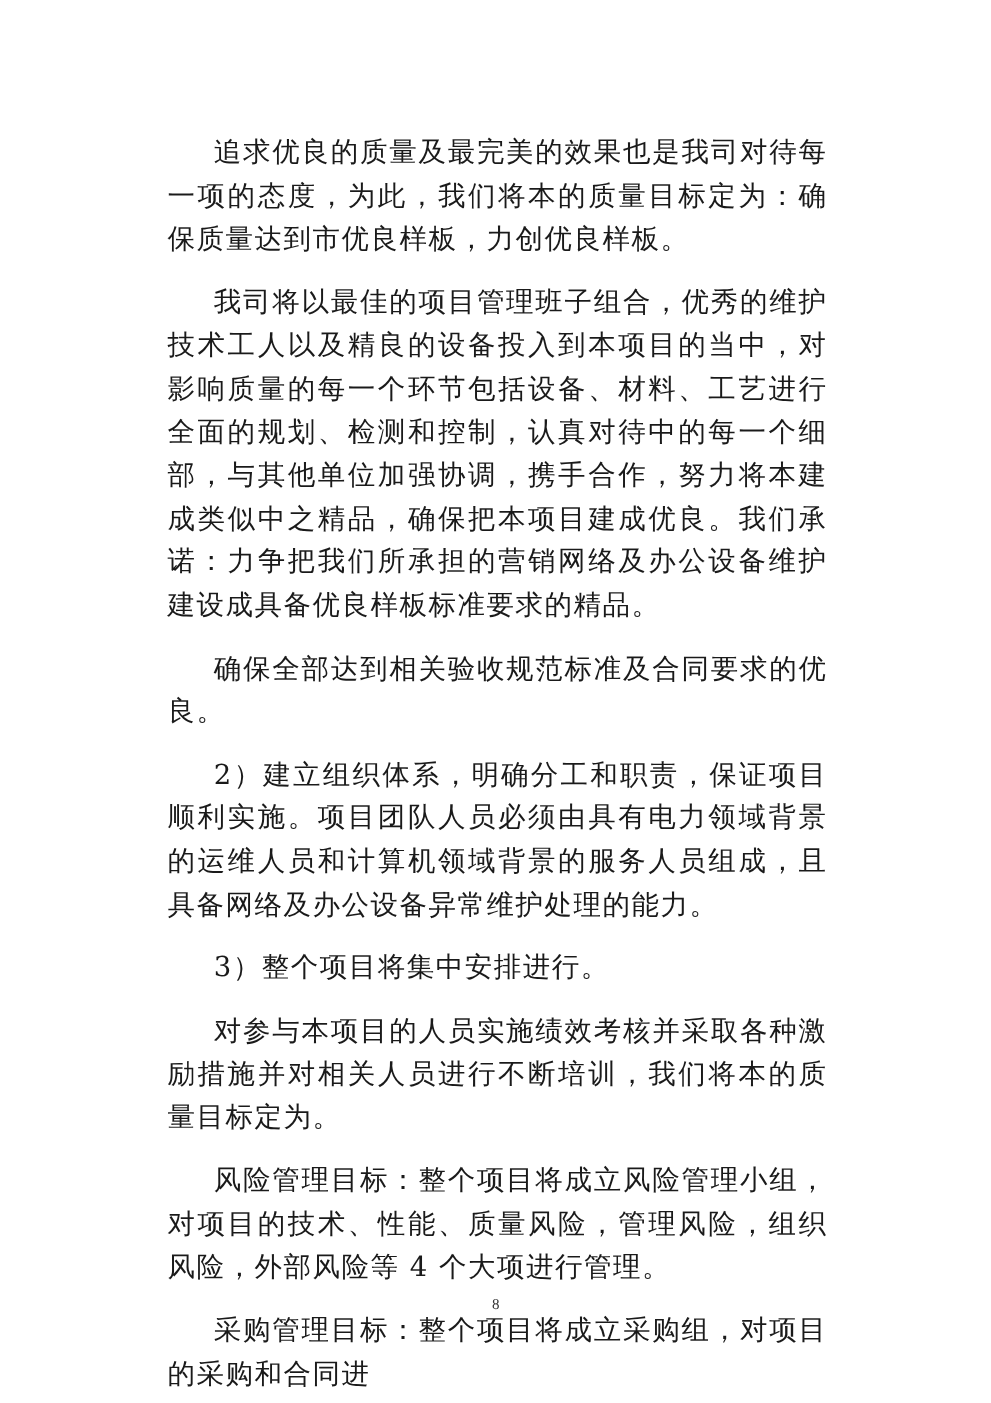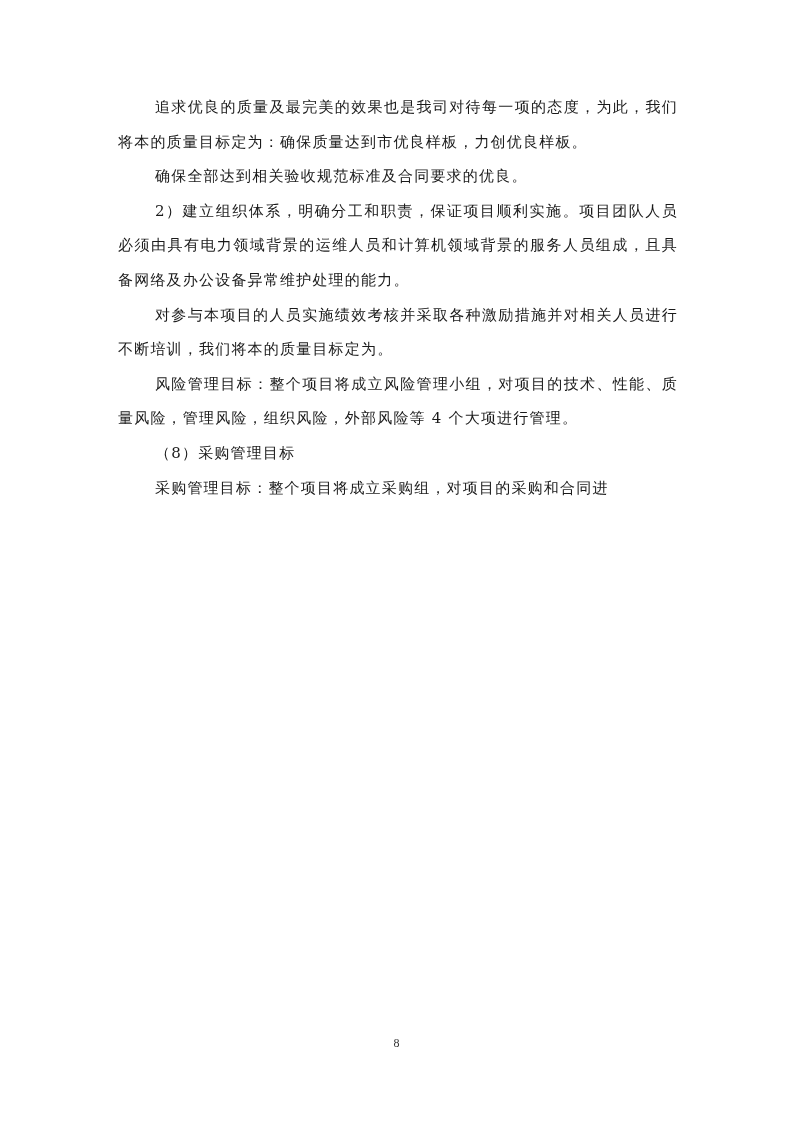--- a/index.html
+++ b/index.html
@@ -15,23 +15,23 @@
       font-family: "DejaVu Serif", "Liberation Serif", serif;
       color: #1a1a1a;
     }
     .page {
       position: absolute;
       left: 118px;
       top: 90px;
       width: 560px;
     }
     .para {
-      margin: 0;
+      margin: 16px;
       padding: 0;
-      font-size: 15px;
+      font-size: 22px;
       line-height: 34.6px;
       letter-spacing: 1.2px;
       text-align: justify;
       text-justify: inter-character;
       word-break: break-all;
     }
     .indent {
       text-indent: 37px;
     }
     .heading {
@@ -46,21 +46,22 @@
       font-family: "Liberation Serif", serif;
       font-size: 12px;
       color: #333333;
     }
   </style>
 </head>
 <body>
 
 <div class="page">
   <p class="para indent">追求优良的质量及最完美的效果也是我司对待每一项的态度，为此，我们将本的质量目标定为：确保质量达到市优良样板，力创优良样板。</p>
+  <p class="para indent">我司将以最佳的项目管理班子组合，优秀的维护技术工人以及精良的设备投入到本项目的当中，对影响质量的每一个环节包括设备、材料、工艺进行全面的规划、检测和控制，认真对待中的每一个细部，与其他单位加强协调，携手合作，努力将本建成类似中之精品，确保把本项目建成优良。我们承诺：力争把我们所承担的营销网络及办公设备维护建设成具备优良样板标准要求的精品。</p>
   <p class="para indent">确保全部达到相关验收规范标准及合同要求的优良。</p>
   <p class="para indent">2）建立组织体系，明确分工和职责，保证项目顺利实施。项目团队人员必须由具有电力领域背景的运维人员和计算机领域背景的服务人员组成，且具备网络及办公设备异常维护处理的能力。</p>
+  <p class="para indent">3）整个项目将集中安排进行。</p>
   <p class="para indent">对参与本项目的人员实施绩效考核并采取各种激励措施并对相关人员进行不断培训，我们将本的质量目标定为。</p>
   <p class="para indent">风险管理目标：整个项目将成立风险管理小组，对项目的技术、性能、质量风险，管理风险，组织风险，外部风险等 4 个大项进行管理。</p>
-  <p class="para heading">（8）采购管理目标</p>
   <p class="para indent">采购管理目标：整个项目将成立采购组，对项目的采购和合同进</p>
 </div>
 
 <div class="page-number">8</div>
 
 </body></html>

